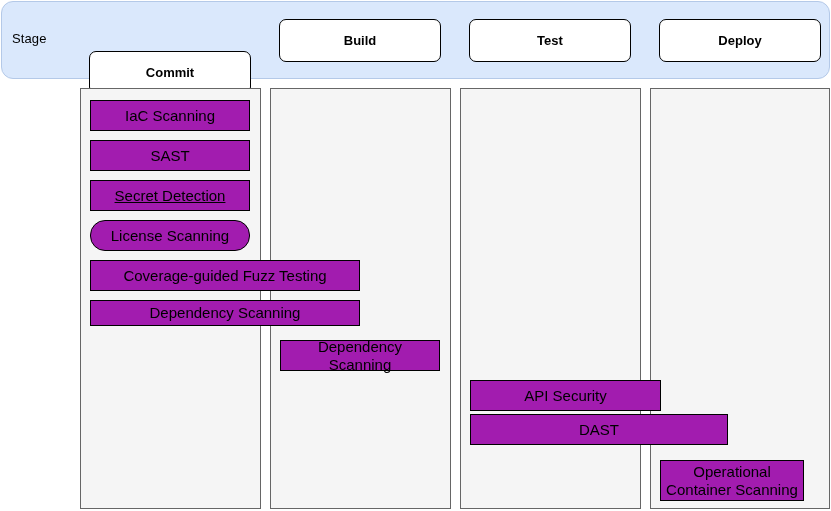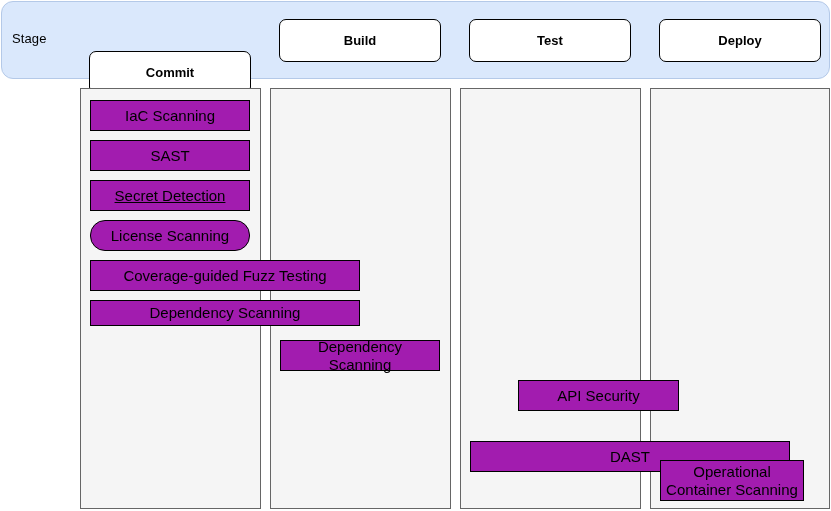--- a/index.html
+++ b/index.html
@@ -110,18 +110,18 @@
   <div class="col c3"></div>
 
   <div id="practice-layer">
       <div class="practice" style="left: 90px; top: 100px; width: 160px; height: 31px;">IaC Scanning</div>
       <div class="practice" style="left: 90px; top: 140px; width: 160px; height: 31px;">SAST</div>
       <div class="practice" style="left: 90px; top: 180px; width: 160px; height: 31px; text-decoration: underline;">Secret Detection</div>
       <div class="practice" style="left: 90px; top: 220px; width: 160px; height: 31px; border-radius: 15px;">License Scanning</div>
       <div class="practice" style="left: 90px; top: 260px; width: 270px; height: 31px;">Coverage-guided Fuzz Testing</div>
       <div class="practice" style="left: 90px; top: 300px; width: 270px; height: 21px;">Dependency Scanning</div>
       <div class="practice" style="left: 280px; top: 340px; width: 160px; height: 31px;">Dependency Scanning</div>
-      <div class="practice" style="left: 470px; top: 380px; width: 161px; height: 31px; margin-left: 48px;">API Security</div>
-      <div class="practice" style="left: 470px; top: 441px; width: 320px; height: 31px;">DAST</div>
+      <div class="practice" style="left: 470px; top: 380px; width: 191px; height: 31px;">API Security</div>
+      <div class="practice" style="left: 470px; top: 414px; width: 258px; height: 31px;">DAST</div>
       <div class="practice" style="left: 660px; top: 460px; width: 144px; height: 41px;">Operational Container Scanning</div>
     </div>
 
 </div>
 
 </body></html>

